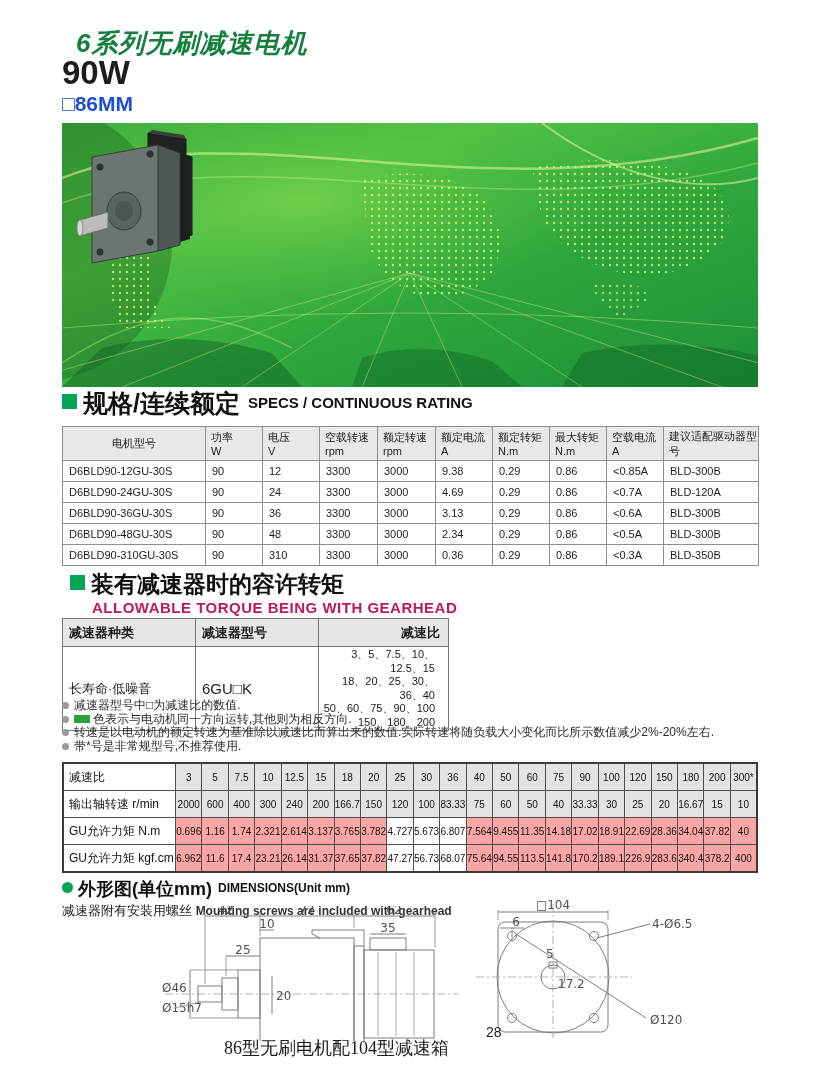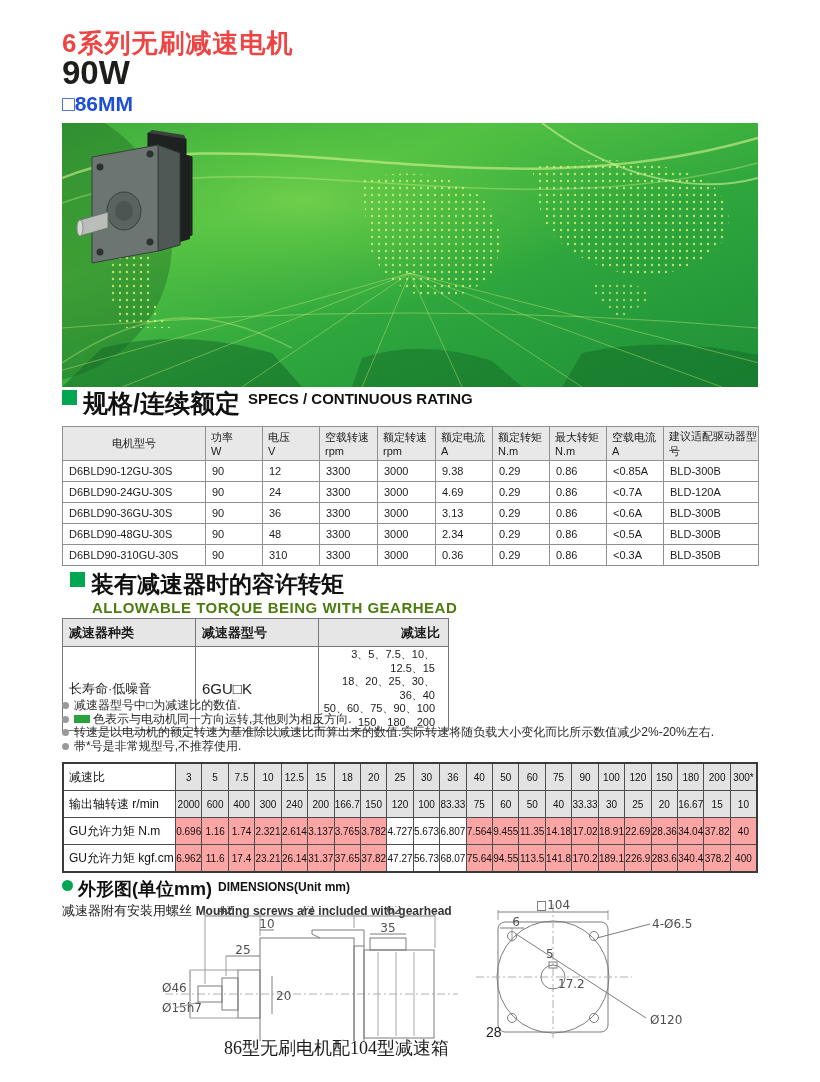--- a/index.html
+++ b/index.html
@@ -1,39 +1,39 @@
 <!DOCTYPE html>
 <html><head>
 <meta charset="utf-8">
 <style>
   html,body{margin:0;padding:0;background:#fff;}
   body{width:820px;height:1082px;position:relative;font-family:"Liberation Sans",sans-serif;color:#222;}
   .abs{position:absolute;}
 
   
-  .series-title{left:62px;top:26px;font-size:26px;font-weight:bold;color:#ef4444;letter-spacing:1px;}
+  .series-title{left:76px;top:26px;font-size:26px;font-weight:bold;color:#15803d;letter-spacing:1px;font-style:italic;}
   .power-rating{left:62px;top:56px;font-size:33px;font-weight:bold;color:#1d1d1b;line-height:1;}
   .frame-size{left:62px;top:92px;font-size:21px;font-weight:bold;color:#1d4ed8;}
 
   
   .banner{left:62px;top:123px;width:696px;height:264px;overflow:hidden;
     background:linear-gradient(160deg,#3fae3c 0%,#52c243 30%,#2fa63d 60%,#1e9038 100%);}
   .banner svg{position:absolute;left:0;top:0;}
   .motor-photo{left:278px;top:62px;}
 
   
-  .sec{display:flex;align-items:flex-start;}
+  .sec{display:flex;align-items:center;}
   .marker-square{width:15px;height:15px;background:#00a651;margin:0 6px 4px 0;}
   .marker-dot{width:11px;height:11px;border-radius:50%;background:#00a651;margin:0 5px 4px 0;}
   .sec1{left:62px;top:390px;}
   .sec1 .cn{font-size:25px;font-weight:bold;color:#111;line-height:1.1;}
   .sec1 .en{font-size:15px;font-weight:bold;color:#111;margin:0 0 3px 8px;}
   .sec2{left:62px;top:572px;padding-left:8px;}
   .sec2 .cn{font-size:23px;font-weight:bold;color:#111;line-height:1.1;}
-  .sec2-en{left:92px;top:599px;font-size:15px;font-weight:bold;color:#4d7c0f;letter-spacing:.5px;}
+  .sec2-en{left:92px;top:599px;font-size:15px;font-weight:bold;color:#be185d;letter-spacing:.5px;}
   .sec3{left:62px;top:880px;}
   .sec3 .cn{font-size:18px;font-weight:bold;color:#111;line-height:1;}
   .sec3 .en{font-size:12px;font-weight:bold;color:#111;margin:0 15px 2px 6px;}
   .gear-note{left:62px;top:902px;font-size:13px;color:#222;}
   .gear-note .en{font-size:12px;font-weight:bold;color:#333;}
 
   
   table{border-collapse:collapse;table-layout:fixed;}
   .spec-table{left:62px;top:426px;width:696px;font-size:11px;}
   .spec-table th,.spec-table td{border:1px solid #8f8f8f;padding:0;color:#1c1c1c;font-weight:normal;}

